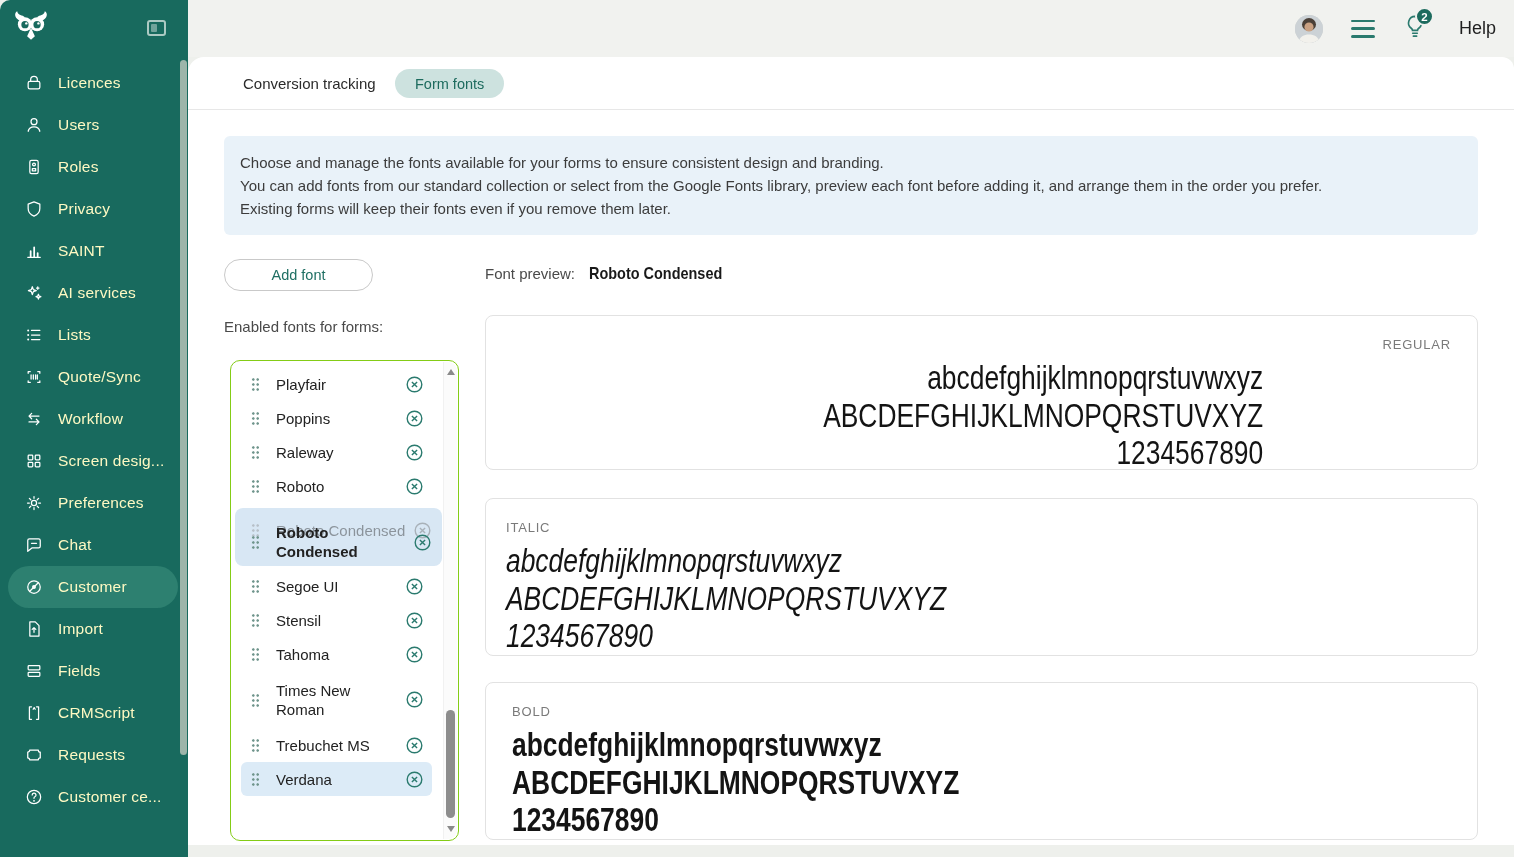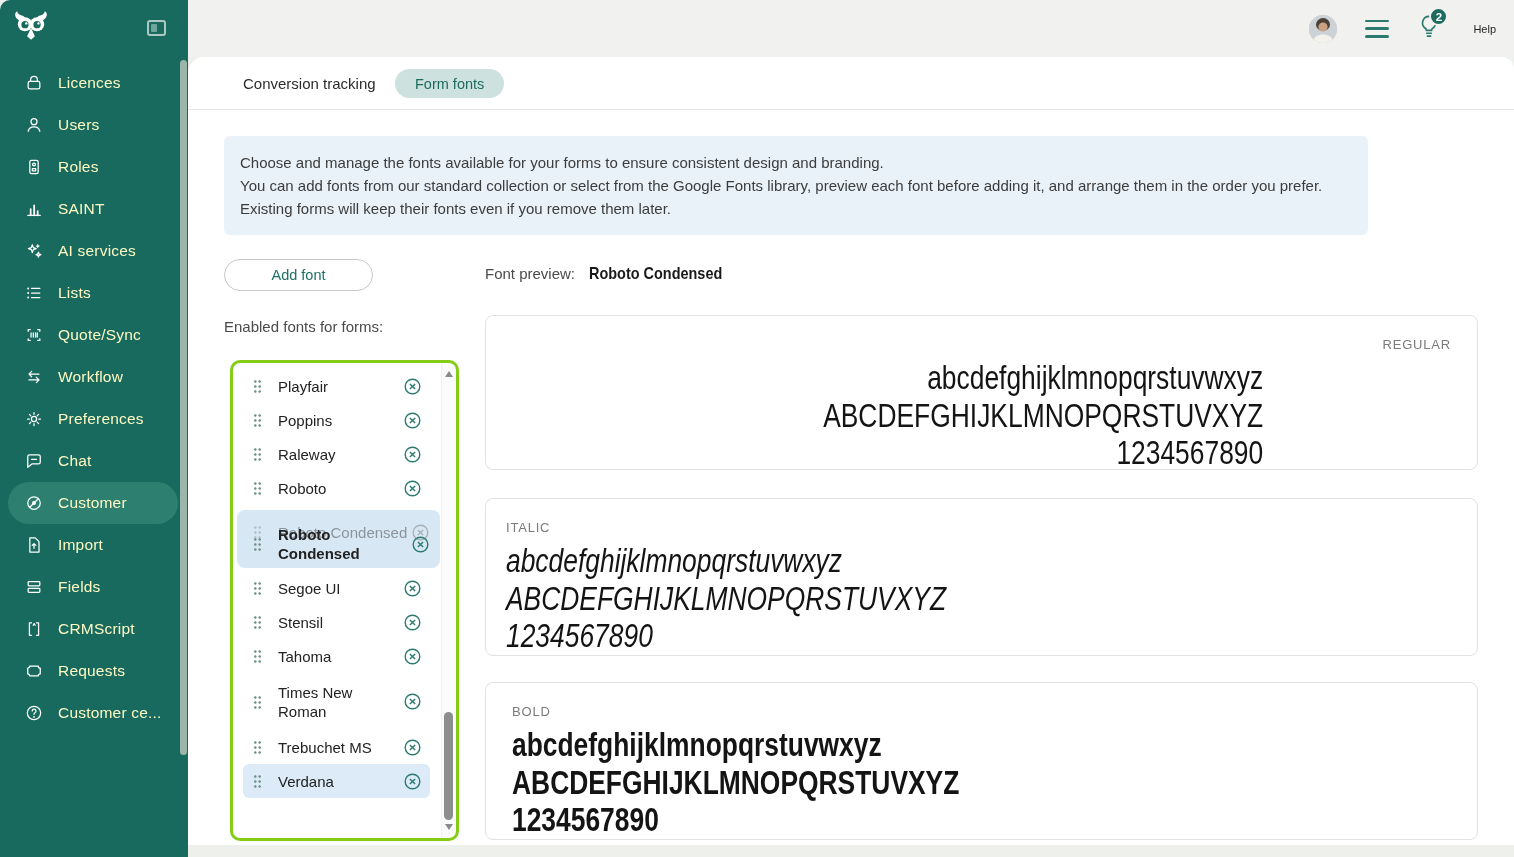--- a/index.html
+++ b/index.html
@@ -32,50 +32,50 @@
   .header { position:absolute; left:188px; top:0; width:1326px; height:57px; background:#f1f2ef; }
   .header-right { position:absolute; right:18px; top:0; height:57px; display:flex; align-items:center; gap:28px; }
   .avatar { width:28px; height:28px; border-radius:50%; overflow:hidden; background:#cfd3ce;
             display:block; cursor:pointer; }
   .hamburger { width:24px; height:18px; display:flex; flex-direction:column; justify-content:space-between; cursor:pointer; }
   .hamburger i { display:block; height:2.6px; background:#2a7a6e; border-radius:2px; }
   .bulb-wrap { position:relative; cursor:pointer; }
   .badge { position:absolute; top:-6px; right:-7px; min-width:19px; height:19px; border-radius:50%;
            background:#1d6b5e; color:#fff; font-size:11.5px; font-weight:700;
            display:flex; align-items:center; justify-content:center; border:2px solid #f1f2ef; }
-  .help { font-size:11px; color:#1f1f1f; cursor:pointer; margin-left:4px; }
+  .help { font-size:18px; color:#1f1f1f; cursor:pointer; margin-left:4px; }
 
   
   .content { position:absolute; left:188px; top:57px; width:1326px; height:788px;
              background:#ffffff; border-top-left-radius:16px; border-top-right-radius:12px; }
 
   .tabbar { position:absolute; left:0; top:0; width:100%; height:53px; border-bottom:1px solid #e7e7e7; }
   .tab-plain { position:absolute; left:55px; top:0; height:53px; display:flex; align-items:center;
                font-size:15px; color:#2b2b2b; cursor:pointer; }
   .tab-pill { position:absolute; left:207px; top:12px; height:29px; padding:0 20px; border-radius:15px;
               background:#cde2df; color:#1d6b5e; font-size:14.5px; display:flex; align-items:center; cursor:pointer; }
 
-  .infobox { position:absolute; left:36px; top:79px; width:1144px; height:99px; background:#e9f2f9;
+  .infobox { position:absolute; left:36px; top:79px; width:1254px; height:99px; background:#e9f2f9;
              border-radius:6px; padding:15px 18px 0 16px; }
   .infobox p { font-size:15px; line-height:23px; color:#3c3c3c; }
 
   .add-btn { position:absolute; left:36px; top:202px; width:149px; height:32px; border:1px solid #c9c9c9;
              border-radius:17px; background:#fff; color:#1f6f63; font-size:14.5px;
              display:flex; align-items:center; justify-content:center; cursor:pointer; }
 
   .preview-head { position:absolute; left:297px; top:207px; display:flex; align-items:baseline; gap:14px; }
   .preview-label { font-size:15px; color:#4a4a4a; }
   .preview-value { font-size:17px; font-weight:700; color:#191919; display:inline-block;
                    transform:scaleX(.85); transform-origin:left center; white-space:nowrap; }
 
   .enabled-label { position:absolute; left:36px; top:261px; font-size:15px; color:#4a4a4a; }
 
   
   .font-list { position:absolute; left:42px; top:303px; width:229px; height:481px;
-               border:3px solid #84cc16; border-radius:10px; background:#fff; padding:6px 0 0 0; overflow:hidden; }
+               border:1px solid #84cc16; border-radius:10px; background:#fff; padding:6px 0 0 0; overflow:hidden; }
   .font-row { position:relative; height:34px; margin:0 26px 0 10px; display:flex; align-items:center;
               border-radius:6px; cursor:pointer; }
   .font-row.tall { height:57px; }
   .font-row.selected { background:#dcebf7;border-radius:6px; }
   .handle { width:8px; height:14px; margin-left:10px; flex:0 0 8px; cursor:grab;
             background-image:radial-gradient(circle, #6f958c 1.2px, transparent 1.4px);
             background-size:4.5px 5px; }
   .font-name { flex:1; margin-left:17px; font-size:15px; color:#222; line-height:19px; padding-right:4px; }
   .remove-x { flex:0 0 18px; margin-right:8px; cursor:pointer; display:flex; }
   .remove-x svg { stroke:#2a7a6e; fill:none; stroke-width:1.4; }
@@ -158,20 +158,28 @@
               <rect x="7" y="4" width="10" height="16" rx="2"></rect>
               <circle cx="12" cy="9" r="1.7"></circle>
               <path d="M10 14h4v2.5h-4z"></path>
             </svg>
           </span>
         <span class="s-label">Roles</span>
       </div>
       <div class="side-item">
         <span class="s-icon">
             <svg width="20" height="20" viewBox="0 0 24 24">
+              <path d="M12 3.5l7 2.6v5.2c0 4.6-2.9 7.6-7 9.2-4.1-1.6-7-4.6-7-9.2V6.1z"></path>
+            </svg>
+          </span>
+        <span class="s-label">Privacy</span>
+      </div>
+      <div class="side-item">
+        <span class="s-icon">
+            <svg width="20" height="20" viewBox="0 0 24 24">
               <path d="M4.5 19.5h15"></path>
               <path stroke-width="2.1" d="M8 19.5V12M12.2 19.5V7.5M16.4 19.5v-5"></path>
             </svg>
           </span>
         <span class="s-label">SAINT</span>
       </div>
       <div class="side-item">
         <span class="s-icon">
             <svg width="20" height="20" viewBox="0 0 24 24">
               <path d="M10 4.5l1.2 3.5 3.5 1.2-3.5 1.2L10 13.9l-1.2-3.5-3.5-1.2 3.5-1.2z"></path>
@@ -200,20 +208,31 @@
         <span class="s-label">Quote/Sync</span>
       </div>
       <div class="side-item">
         <span class="s-icon">
             <svg width="20" height="20" viewBox="0 0 24 24">
               <path d="M18 8.5H6m3.2-3.2L6 8.5l3.2 3.2"></path>
               <path d="M6 15.5h12m-3.2-3.2l3.2 3.2-3.2 3.2"></path>
             </svg>
           </span>
         <span class="s-label">Workflow</span>
+      </div>
+      <div class="side-item">
+        <span class="s-icon">
+            <svg width="20" height="20" viewBox="0 0 24 24">
+              <rect x="5" y="5" width="5.5" height="5.5" rx="1"></rect>
+              <rect x="13.5" y="5" width="5.5" height="5.5" rx="1"></rect>
+              <rect x="5" y="13.5" width="5.5" height="5.5" rx="1"></rect>
+              <rect x="13.5" y="13.5" width="5.5" height="5.5" rx="1"></rect>
+            </svg>
+          </span>
+        <span class="s-label">Screen desig...</span>
       </div>
       <div class="side-item">
         <span class="s-icon">
             <svg width="20" height="20" viewBox="0 0 24 24">
               <circle cx="12" cy="12" r="3.1"></circle>
               <path d="M12 4.2v2.2M12 17.6v2.2M4.2 12h2.2M17.6 12h2.2M6.5 6.5l1.6 1.6M15.9 15.9l1.6 1.6M17.5 6.5l-1.6 1.6M8.1 15.9l-1.6 1.6"></path>
             </svg>
           </span>
         <span class="s-label">Preferences</span>
       </div>

